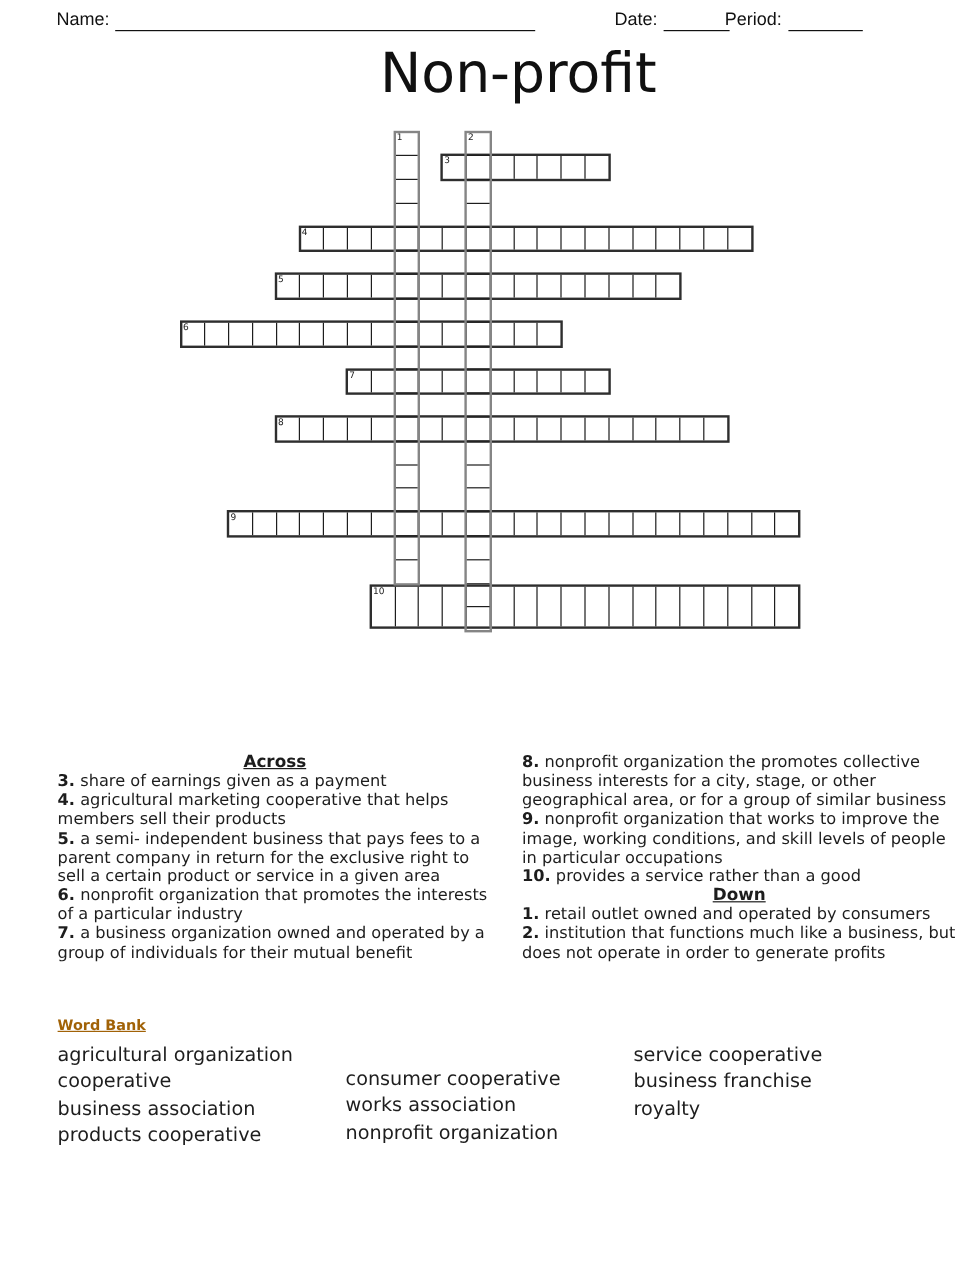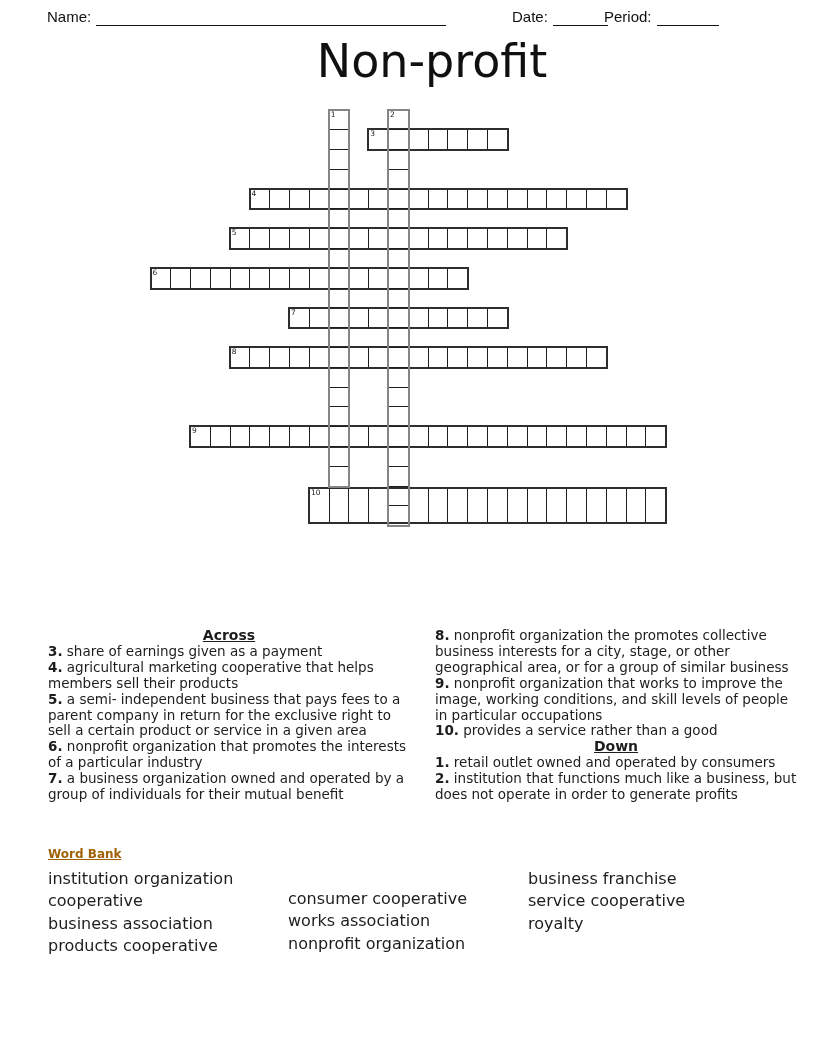--- a/index.html
+++ b/index.html
@@ -292,31 +292,31 @@
       <div class="clue"><b>10.</b> provides a service rather than a good</div>
       <div class="clue-heading"><span>Down</span></div>
       <div class="clue"><b>1.</b> retail outlet owned and operated by consumers</div>
       <div class="clue"><b>2.</b> institution that functions much like a business, but does not operate in order to generate profits</div>
     </div>
 
   <div class="wordbank">
     <div class="wb-heading">Word Bank</div>
     <div class="wb-cols">
         <div class="wb-col c0">
-          <div class="wb-item">institution organization</div>
+          <div class="wb-item">agricultural organization</div>
           <div class="wb-item">cooperative</div>
           <div class="wb-item">business association</div>
           <div class="wb-item">products cooperative</div>
         </div>
         <div class="wb-col c1">
           <div class="wb-item">consumer cooperative</div>
           <div class="wb-item">works association</div>
           <div class="wb-item">nonprofit organization</div>
         </div>
         <div class="wb-col c2">
+          <div class="wb-item">service cooperative</div>
           <div class="wb-item">business franchise</div>
-          <div class="wb-item">service cooperative</div>
           <div class="wb-item">royalty</div>
         </div>
       </div>
   </div>
 
 </div>
 
 </body></html>

